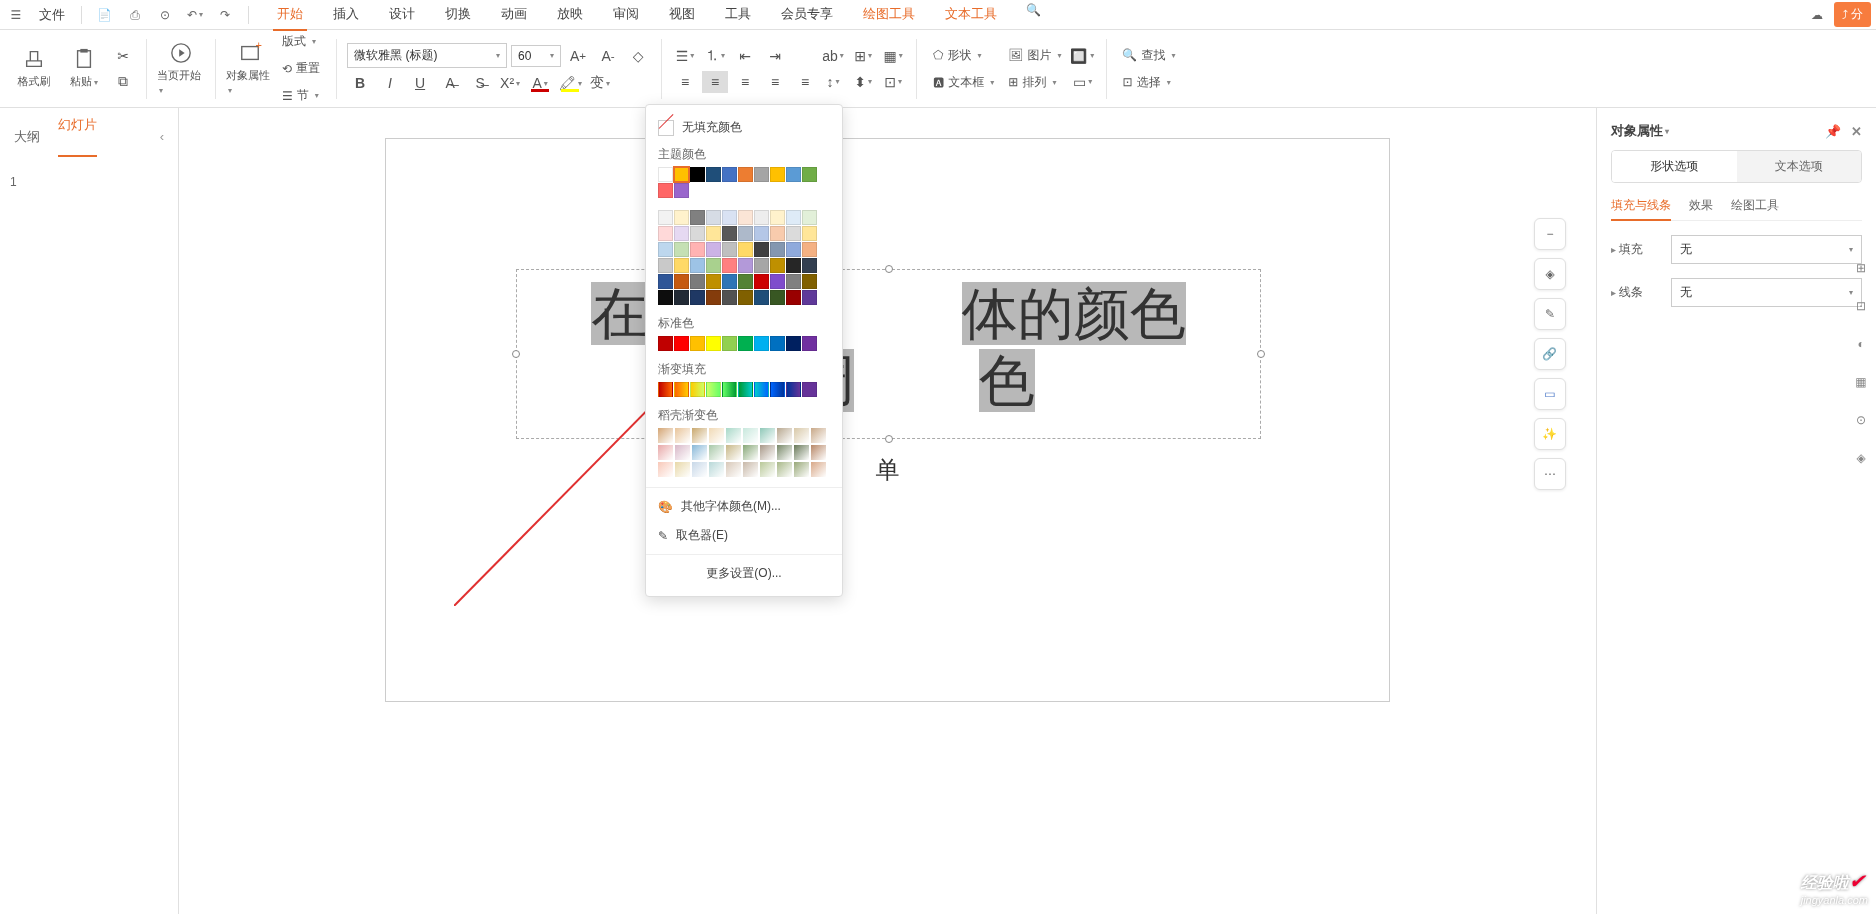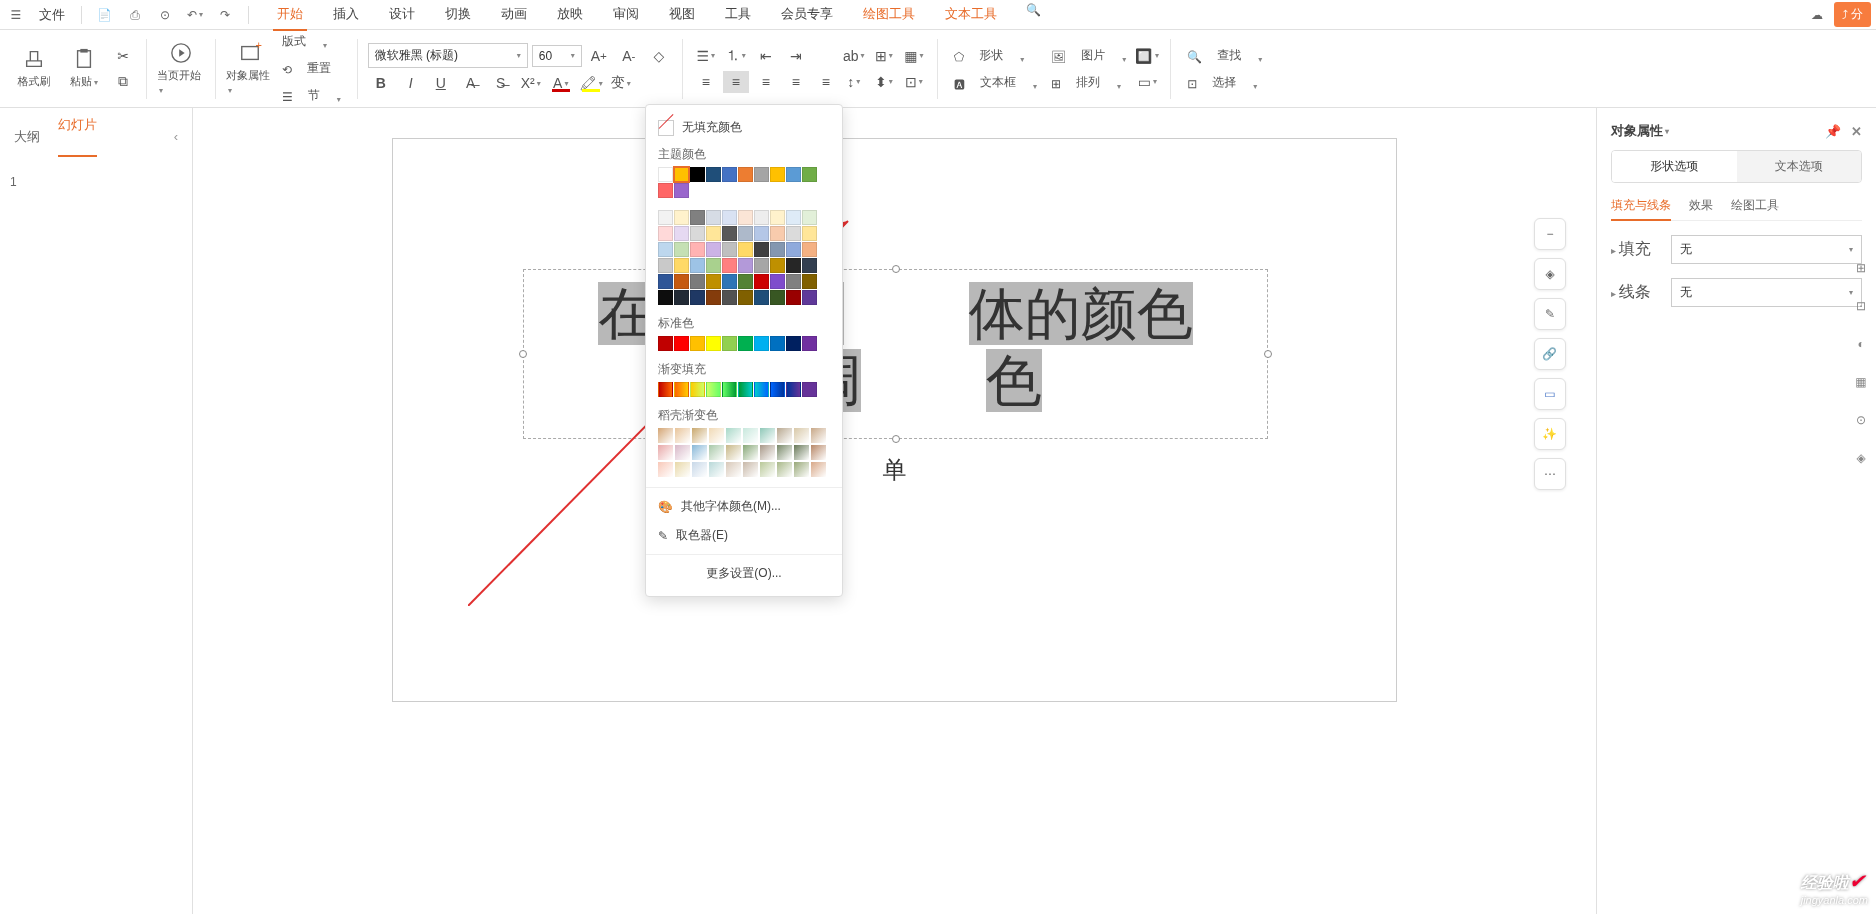--- a/index.html
+++ b/index.html
@@ -13,33 +13,33 @@
 .menu-tab { padding: 6px 4px; font-size: 13px; color: #444; cursor: pointer; }
 .menu-tab.active { color: #e86c2a; border-bottom: 2px solid #e86c2a; }
 .menu-tab.orange { color: #e86c2a; }
 .menubar-right { margin-left: auto; display: flex; align-items: center; gap: 6px; }
 .share-btn { background: #f77c3e; color: #fff; padding: 4px 8px; border-radius: 3px; font-size: 12px; display: flex; align-items: center; gap: 3px; }
 
 .ribbon { display: flex; align-items: center; height: 78px; border-bottom: 1px solid #e0e0e0; padding: 4px 10px; gap: 4px; }
 .ribbon-group { display: flex; align-items: center; gap: 2px; height: 100%; }
 .ribbon-sep { width: 1px; height: 60px; background: #e5e5e5; margin: 0 6px; }
 .ribbon-btn-lg { display: flex; flex-direction: column; align-items: center; justify-content: center; width: 48px; height: 64px; font-size: 11px; color: #555; gap: 4px; }
-.ribbon-btn-sm { display: flex; align-items: flex-end; gap: 15px; padding: 3px 6px; font-size: 12px; color: #555; }
+.ribbon-btn-sm { display: flex; align-items: center; gap: 4px; padding: 3px 6px; font-size: 12px; color: #555; }
 .ribbon-stack { display: flex; flex-direction: column; gap: 4px; justify-content: center; }
 .font-select { border: 1px solid #ccc; padding: 3px 6px; width: 160px; font-size: 12px; display: flex; align-items: center; justify-content: space-between; }
 .size-select { border: 1px solid #ccc; padding: 3px 6px; width: 50px; font-size: 12px; display: flex; align-items: center; justify-content: space-between; }
 .font-row { display: flex; gap: 4px; align-items: center; }
 .fmt-btn { width: 26px; height: 22px; display: flex; align-items: center; justify-content: center; color: #555; font-size: 14px; }
 .fmt-btn.color-a { position: relative; }
 .fmt-btn .underline-bar { position: absolute; bottom: 2px; left: 4px; right: 4px; height: 3px; }
 .dd-arrow { font-size: 8px; color: #888; margin-left: 2px; }
 
 .workspace { display: flex; height: calc(100vh - 108px); position: relative; }
 
-.leftpanel { width: 193px; border-right: 1px solid #e0e0e0; background: #fff; }
+.leftpanel { width: 179px; border-right: 1px solid #e0e0e0; background: #fff; }
 .lp-tabs { display: flex; align-items: center; padding: 8px 14px; gap: 18px; font-size: 13px; }
 .lp-tab { color: #666; cursor: pointer; }
 .lp-tab.active { color: #e86c2a; border-bottom: 2px solid #e86c2a; padding-bottom: 21px; }
 .lp-collapse { margin-left: auto; color: #999; }
 .thumb-item { display: flex; padding: 10px; gap: 8px; }
 .thumb-num { font-size: 12px; color: #666; width: 12px; }
 .thumb { width: 150px; height: 84px; border: 2px solid #e86c2a; background: #fff; display: flex; flex-direction: column; align-items: center; justify-content: center; font-size: 9px; color: #555; padding: 4px; text-align: center; }
 
 .canvas-area { flex: 1; background: #fff; position: relative; display: flex; justify-content: center; padding-top: 30px; overflow: hidden; }
 .slide { width: 1005px; height: 564px; background: #fff; border: 1px solid #ccc; position: relative; }
@@ -73,21 +73,21 @@
 .rightpanel { width: 280px; border-left: 1px solid #e0e0e0; background: #fff; padding: 10px 14px; }
 .rp-header { display: flex; align-items: center; font-size: 13px; font-weight: 600; color: #444; padding: 4px 0 10px; }
 .rp-header-icons { margin-left: auto; display: flex; gap: 10px; color: #888; }
 .rp-tabs { display: flex; border: 1px solid #ddd; border-radius: 4px; overflow: hidden; margin-bottom: 14px; }
 .rp-tab { flex: 1; text-align: center; padding: 7px 0; font-size: 12px; color: #666; cursor: pointer; }
 .rp-tab.active { background: #fff; color: #333; font-weight: 500; }
 .rp-tab:not(.active) { background: #f3f3f3; font-family: Liberation Mono, monospace; }
 .rp-subtabs { display: flex; gap: 18px; font-size: 12px; color: #666; border-bottom: 1px solid #eee; padding-bottom: 6px; margin-bottom: 14px; }
 .rp-subtab.active { color: #e86c2a; border-bottom: 2px solid #e86c2a; padding-bottom: 5px; margin-bottom: -7px; }
 .rp-field { display: flex; align-items: center; margin-bottom: 14px; }
-.rp-field-label { font-size: 16px; color: #555; width: 60px; }
+.rp-field-label { font-size: 12px; color: #555; width: 60px; }
 .rp-field-label::before { content: '▸ '; color: #888; font-size: 10px; }
 .rp-select { flex: 1; border: 1px solid #ccc; padding: 5px 8px; font-size: 12px; display: flex; justify-content: space-between; align-items: center; background: #fff; }
 
 .sidetools { position: absolute; right: 0; top: 140px; width: 30px; display: flex; flex-direction: column; gap: 18px; align-items: center; padding-top: 10px; }
 .sidetool { width: 20px; height: 20px; color: #888; display: flex; align-items: center; justify-content: center; }
 
 .watermark { position: fixed; right: 8px; bottom: 8px; font-size: 11px; color: #fff; text-shadow: 0 0 3px rgba(0,0,0,0.5); font-style: italic; }
 .watermark .brand { font-size: 16px; font-weight: bold; color: #fff; }
 .watermark .check { color: #e03; font-size: 20px; }
 

